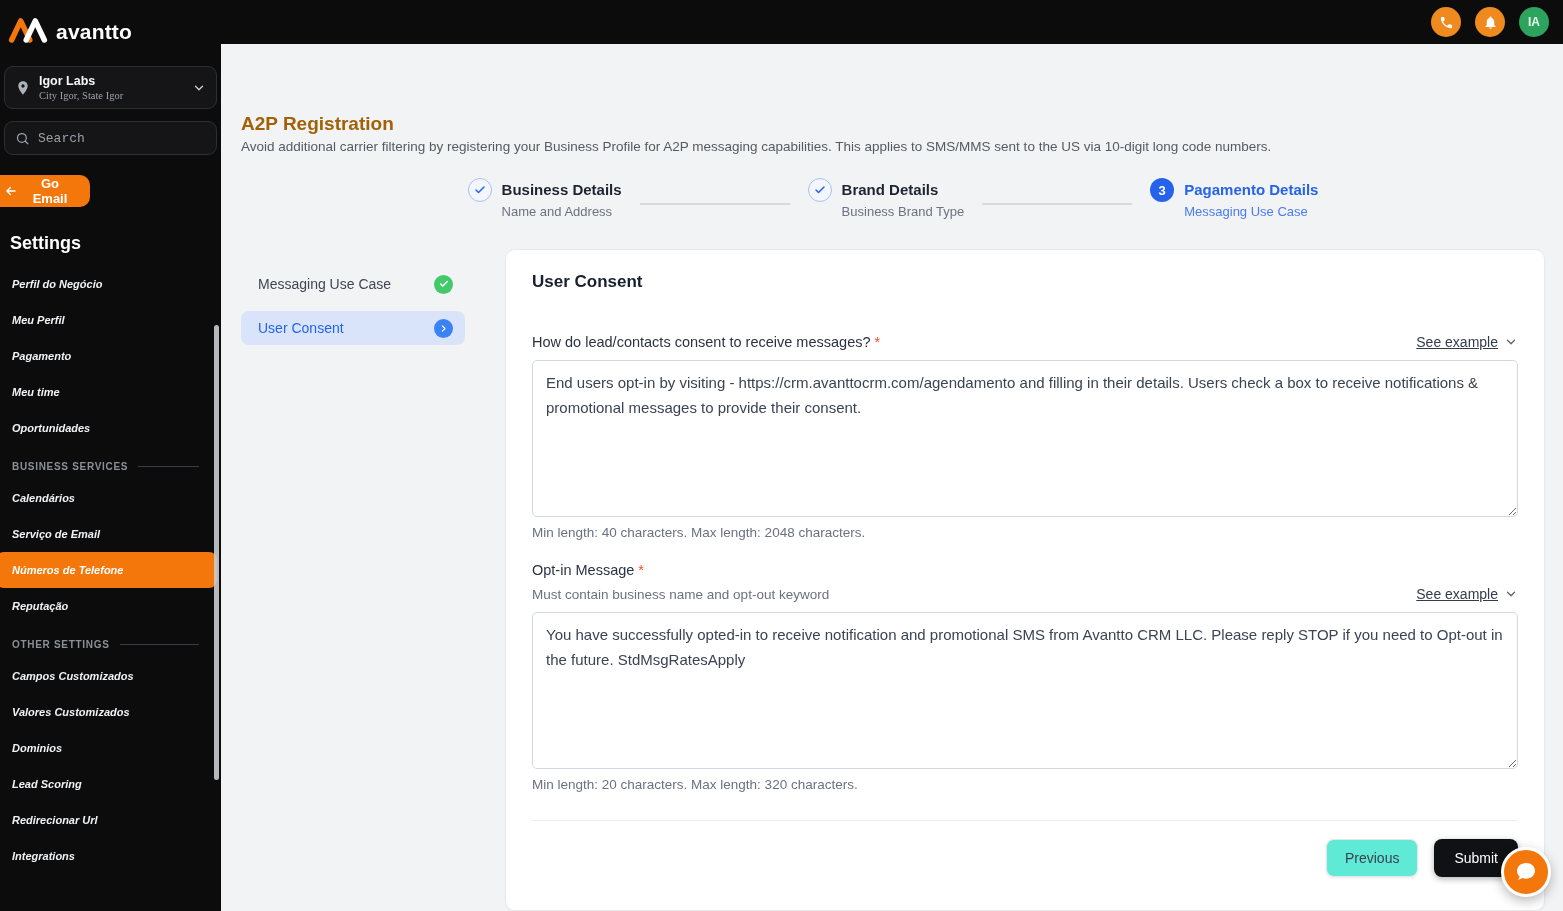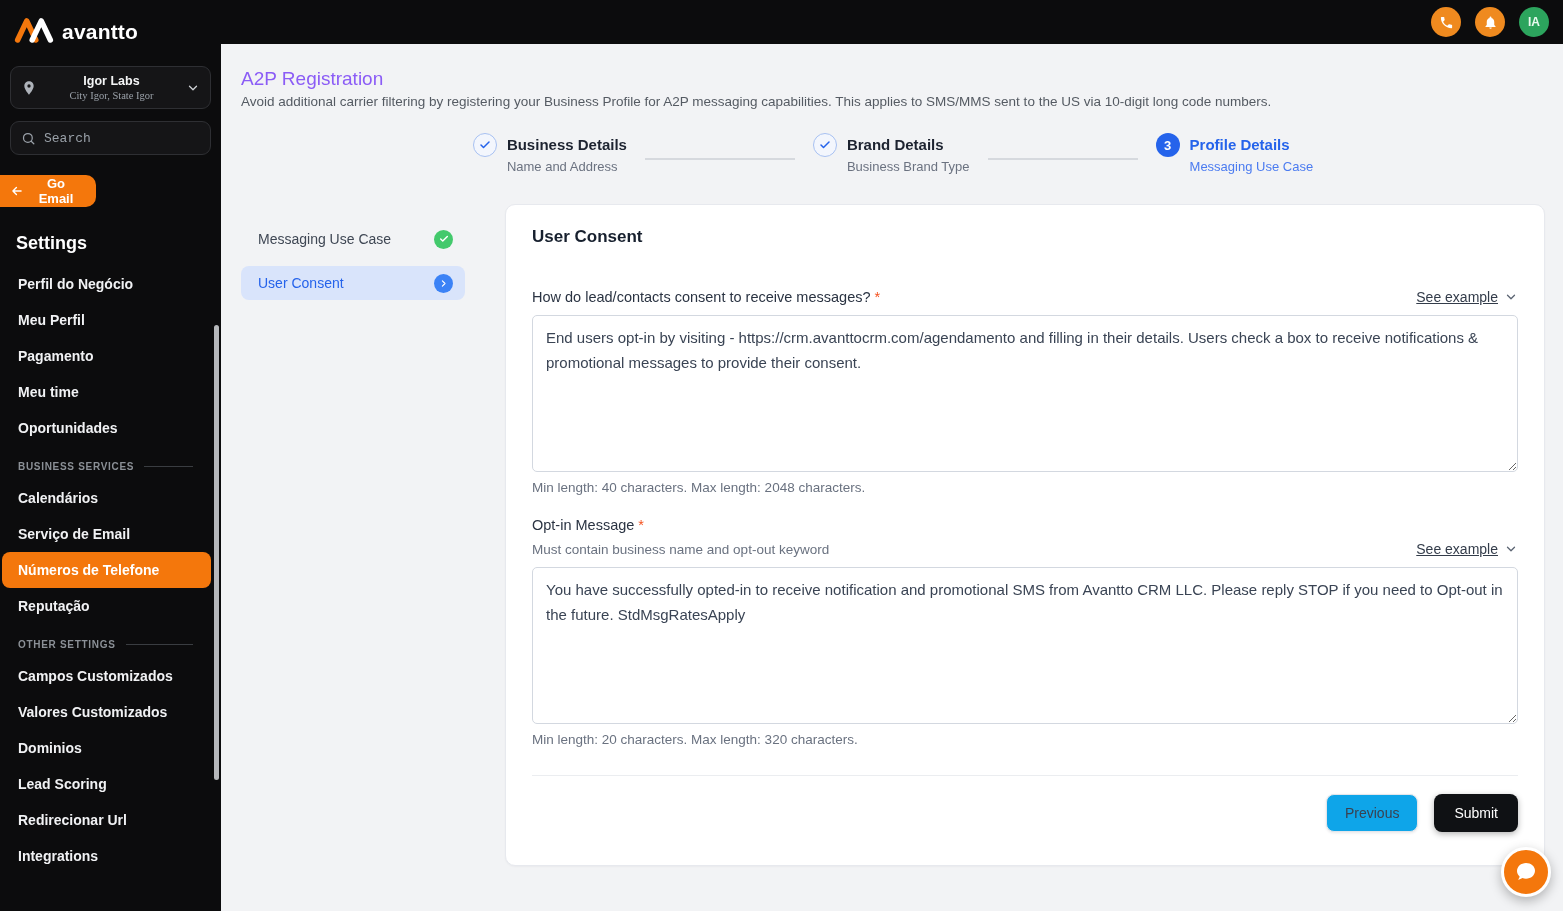--- a/index.html
+++ b/index.html
@@ -9,28 +9,28 @@
     background:#f2f3f5;
     overflow:hidden;
     color:#1f2733;
   }
   .app { display:flex; width:100%; height:100%; }
 
   
   .sidebar {
     width:221px; flex-shrink:0; height:100%;
     background:var(--sidebar-bg, #0c0c0d);
-    color:#fff; position:relative; padding:0 10px; overflow:hidden;
+    color:#fff; position:relative; padding:0 4px; overflow:hidden;
   }
   .logo-row { display:flex; align-items:center; gap:8px; padding:16px 4px 14px; }
   .logo-text { font-size:21px; font-weight:700; color:#fff; letter-spacing:.2px; }
   .location-box {
     margin-top:4px; display:flex; align-items:center; gap:8px;
     background:#151517; border:1px solid #2e2f33; border-radius:9px;
-    padding:7px 10px; cursor:pointer;text-align:center;
+    padding:7px 10px; cursor:pointer;
   }
   .location-texts { flex:1; min-width:0; }
   .location-name { font-size:12.5px; font-weight:700; color:#f4f5f6; }
   .location-sub { font-size:10.5px; color:#9aa1a9; margin-top:2px; white-space:nowrap; overflow:hidden; text-overflow:ellipsis; }
   .search-box {
     margin-top:12px; display:flex; align-items:center; gap:8px;
     background:#151517; border:1px solid #2e2f33; border-radius:9px;
     height:34px; padding:0 10px;
   }
   .search-box input {
@@ -42,22 +42,22 @@
     margin-top:20px; margin-left:-10px; height:32px; width:96px;
     background:var(--accent-orange, #f4770c); color:#fff;
     border:none; border-radius:0 10px 10px 0;
     display:flex; align-items:center; gap:6px; padding:0 14px 0 10px;
     font-size:13px; font-weight:600; cursor:pointer;
   }
   .settings-title { margin-top:26px; padding-left:6px; font-size:18px; font-weight:700; color:#fff; }
   .nav { margin-top:12px; }
   .nav-item {
     height:36px; display:flex; align-items:center;
-    padding:0 8px; font-size:14px; font-weight:600; color:#f1f2f4;
-    border-radius:8px; cursor:pointer; white-space:nowrap;
+    padding:0 8px; font-size:11px; font-weight:600; color:#f1f2f4;
+    border-radius:8px; cursor:pointer; white-space:nowrap;font-style:italic;
   }
   .nav-item.active {
     background:var(--accent-orange, #f4770c);
     margin-left:-8px; padding-left:16px; color:#fff;
   }
   .nav-section {
     height:28px; margin-top:6px; display:flex; align-items:center; gap:10px;
     padding-left:8px; font-size:10px; font-weight:700; letter-spacing:.7px; color:#8b9096;
   }
   .nav-section .rule { flex:1; height:1px; background:#3a3d41; margin-right:18px; }
@@ -73,21 +73,21 @@
     display:flex; align-items:center; justify-content:flex-end; gap:14px; padding-right:14px;
   }
   .tb-circle {
     width:30px; height:30px; border-radius:50%; border:none; cursor:pointer;
     display:flex; align-items:center; justify-content:center; color:#fff;
   }
   .tb-orange { background:var(--topbar-icon-orange, #ef8a1f); }
   .tb-avatar { background:var(--avatar-green, #2ca45d); font-size:12px; font-weight:700; color:#eafaf0; }
 
   .content { flex:1; padding:24px 18px 0 20px; overflow:hidden; }
-  .page-title { font-size:19px; font-weight:400; color:#8b5cf6; }
+  .page-title { font-size:19px; font-weight:700; color:#a16207;margin-top:45px; }
   .page-subtitle { margin-top:4px; font-size:13.5px; color:#555b63; }
 
   
   .stepper { display:flex; justify-content:center; align-items:center; margin-top:24px; }
   .step { display:flex; align-items:flex-start; gap:10px; cursor:pointer; }
   .step-circle {
     width:24px; height:24px; border-radius:50%; flex-shrink:0;
     display:flex; align-items:center; justify-content:center;
   }
   .step-circle.done { background:#f3f6fd; border:1px solid #a8c1f2; color:var(--accent-blue, #2563eb); }
@@ -133,21 +133,21 @@
   textarea.field-input {
     width:100%; height:157px; margin-top:10px; display:block;
     border:1px solid #d3d8e0; border-radius:5px; padding:10px 13px;
     font:15px/1.65 "Liberation Sans", sans-serif; color:#3a4454;
     resize:both; outline:none; background:#fff;
   }
   .hint { margin-top:8px; font-size:13.5px; color:#6a7280; }
   .divider { border:none; border-top:1px solid #ebedf0; margin-top:28px; }
   .actions { display:flex; justify-content:flex-end; gap:16px; margin-top:18px; }
   .btn-previous {
-    background:#0ea5e9; border:1px solid #e3e6eb; border-radius:8px;
+    background:#5eead4; border:1px solid #e3e6eb; border-radius:8px;
     padding:10px 18px; font-size:14px; color:#3a4150; cursor:pointer;
     font-family:"Liberation Sans", sans-serif;
     box-shadow:0 1px 3px rgba(16,24,40,.10);
   }
   .btn-submit {
     background:#0f1114; color:#fff; border:none; border-radius:8px;
     padding:10px 20px; font-size:14px; cursor:pointer;
     font-family:"Liberation Sans", sans-serif;
     box-shadow:0 2px 6px rgba(0,0,0,.3);
   }
@@ -292,21 +292,21 @@
           </span>
           <span class="step-text">
             <span class="step-title" style="display:block;">Brand Details</span>
             <span class="step-sub" style="display:block;">Business Brand Type</span>
           </span>
         </div>
         <div class="step-line"></div>
         <div class="step current">
           <span class="step-circle current">3</span>
           <span class="step-text">
-            <span class="step-title" style="display:block;">Profile Details</span>
+            <span class="step-title" style="display:block;">Pagamento Details</span>
             <span class="step-sub" style="display:block;">Messaging Use Case</span>
           </span>
         </div>
       </div>
 
       <div class="body-row">
 
         <div class="subnav">
           <div class="subnav-item">
             <span>Messaging Use Case</span>

